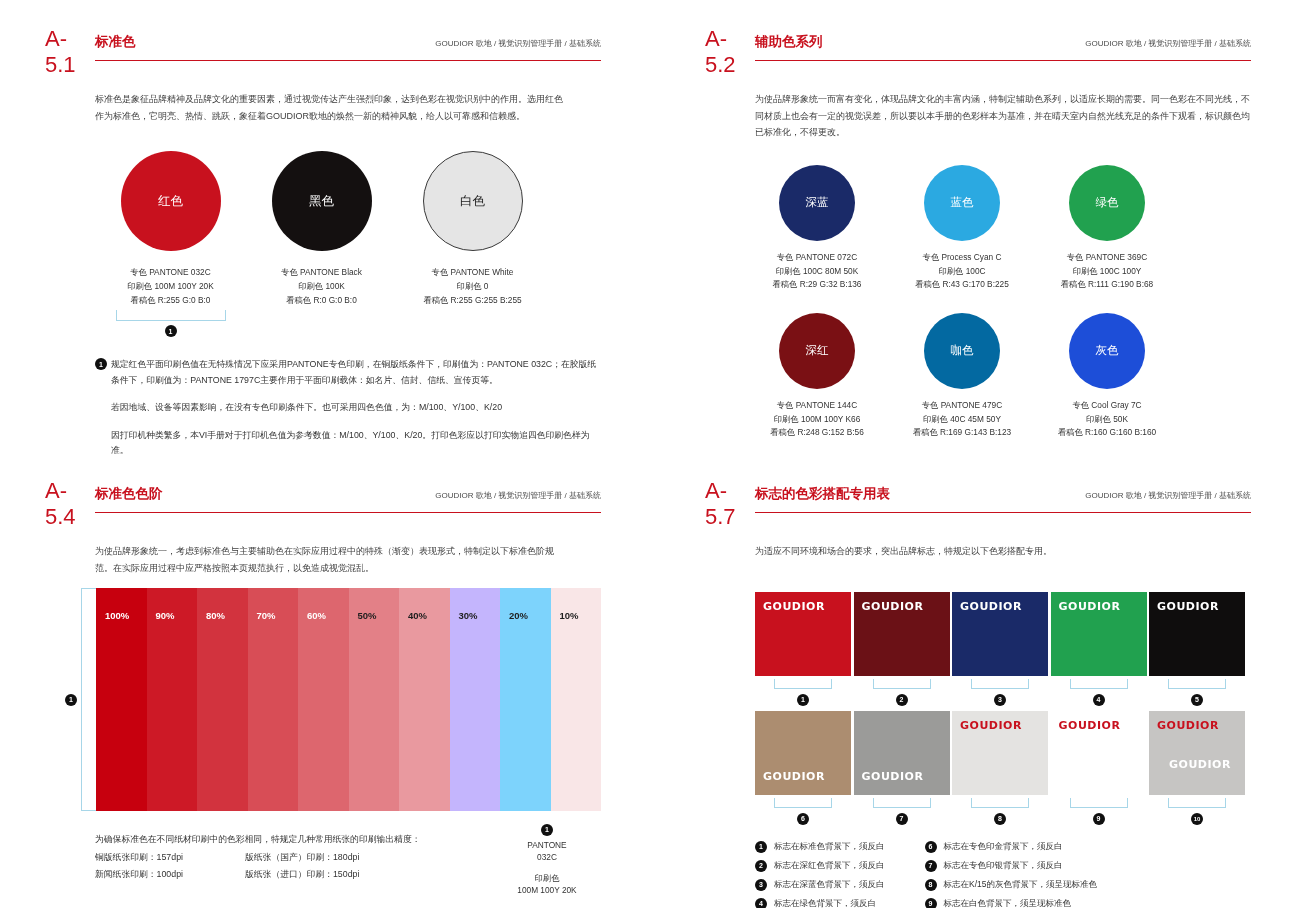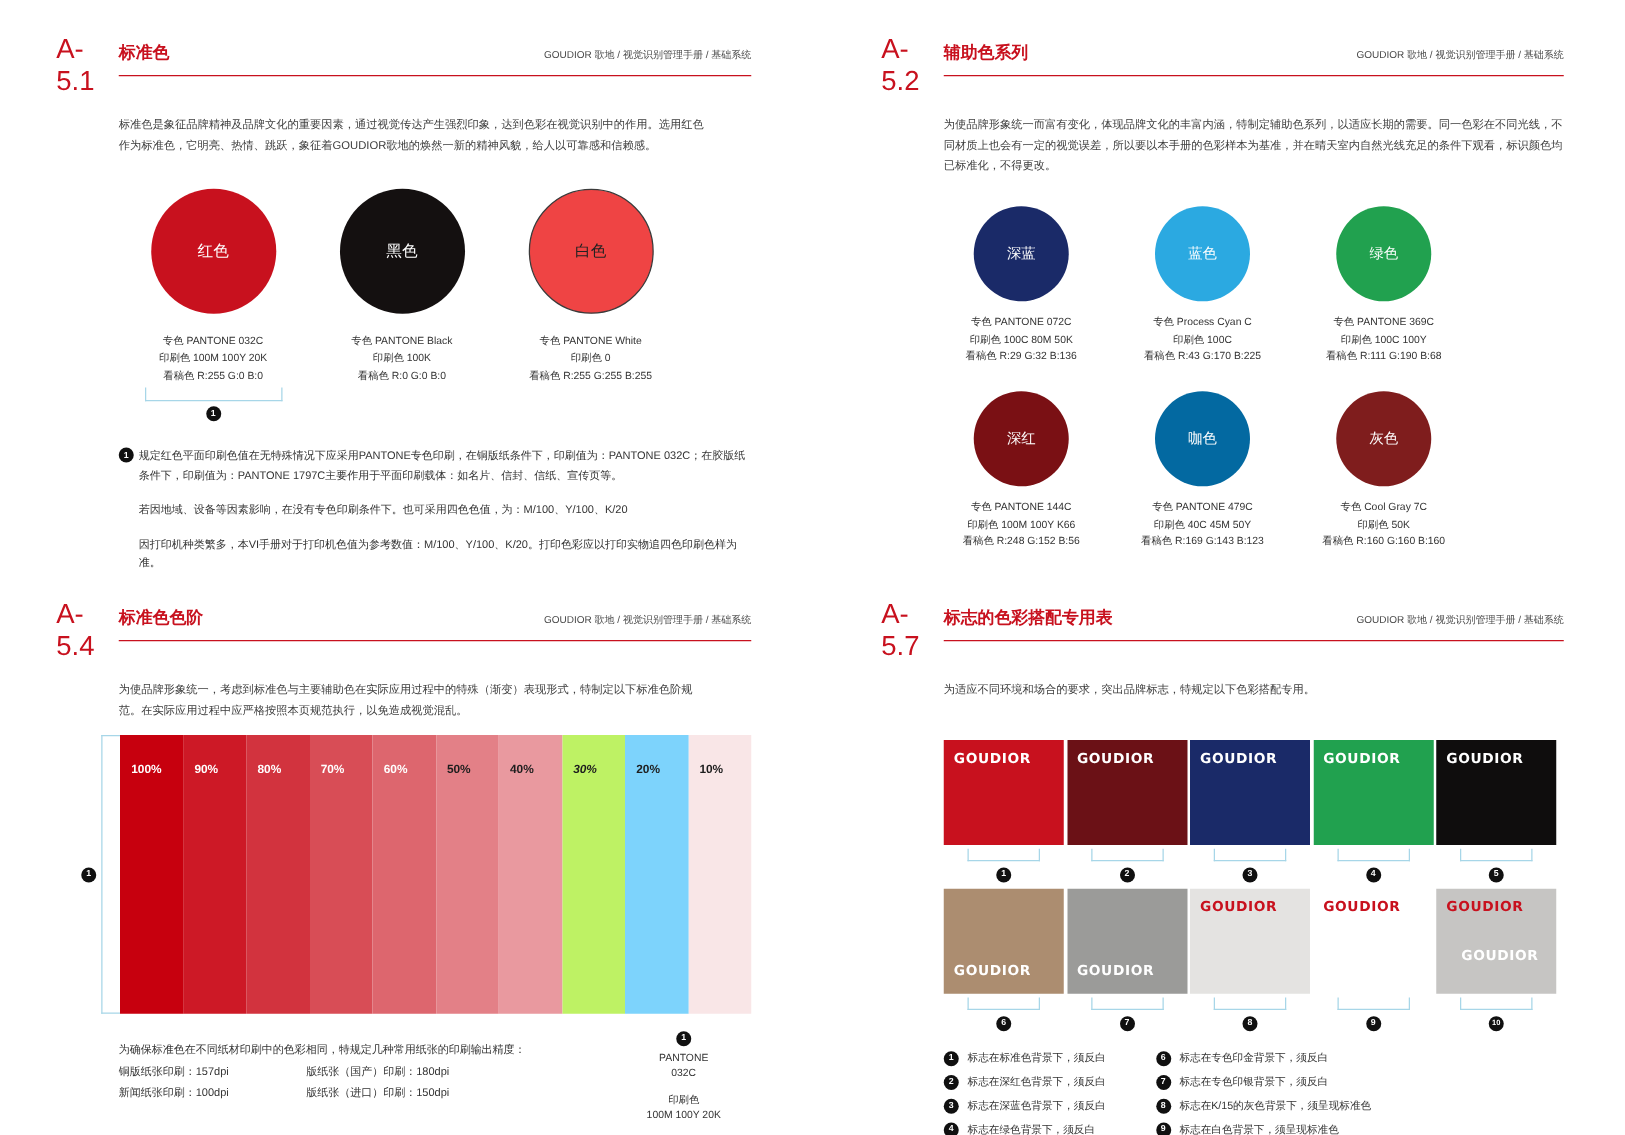--- a/index.html
+++ b/index.html
@@ -108,21 +108,21 @@
             <div class="u-bracket" style="width: 110px;"></div>
             <span class="badge" style="margin-top: 4px;">1</span>
           </div>
           <div class="color-col">
             <div class="circle circle-lg" style="background: rgb(20, 16, 16); color: rgb(255, 255, 255);">
               <span>黑色</span>
             </div>
             <div class="spec"><span>专色 PANTONE Black</span><br><span>印刷色 100K</span><br><span>看稿色 R:0 G:0 B:0</span></div>
           </div>
           <div class="color-col">
-            <div class="circle circle-lg" style="background: #ef4444; color: rgb(34, 34, 34); border: 1px solid rgb(58, 58, 58); text-align: center;">
+            <div class="circle circle-lg" style="background: #e5e5e5; color: rgb(34, 34, 34); border: 1px solid rgb(58, 58, 58); text-align: center;">
               <span>白色</span>
             </div>
             <div class="spec"><span>专色 PANTONE White</span><br><span>印刷色 0</span><br><span>看稿色 R:255 G:255 B:255</span></div>
           </div>
         </div>
       <div class="notes" id="notes51">
           <span class="badge">1</span>
           <p>规定红色平面印刷色值在无特殊情况下应采用PANTONE专色印刷，在铜版纸条件下，印刷值为：PANTONE 032C；在胶版纸条件下，印刷值为：PANTONE 1797C主要作用于平面印刷载体：如名片、信封、信纸、宣传页等。</p>
           <p>若因地域、设备等因素影响，在没有专色印刷条件下。也可采用四色色值，为：M/100、Y/100、K/20</p>
           <p>因打印机种类繁多，本VI手册对于打印机色值为参考数值：M/100、Y/100、K/20。打印色彩应以打印实物追四色印刷色样为准。</p>
@@ -165,21 +165,21 @@
             </div>
             <div class="spec"><span>专色 PANTONE 144C</span><br><span>印刷色 100M 100Y K66</span><br><span>看稿色 R:248 G:152 B:56</span></div>
           </div>
           <div class="color-col">
             <div class="circle circle-sm" style="background: #0369a1; color: rgb(255, 255, 255);">
               <span>咖色</span>
             </div>
             <div class="spec"><span>专色 PANTONE 479C</span><br><span>印刷色 40C 45M 50Y</span><br><span>看稿色 R:169 G:143 B:123</span></div>
           </div>
           <div class="color-col">
-            <div class="circle circle-sm" style="background: #7f1d1d; color: rgb(255, 255, 255); align-items: center;">
+            <div class="circle circle-sm" style="background: #1d4ed8; color: rgb(255, 255, 255); align-items: center;">
               <span>灰色</span>
             </div>
             <div class="spec"><span>专色 Cool Gray 7C</span><br><span>印刷色 50K</span><br><span>看稿色 R:160 G:160 B:160</span></div>
           </div>
         </div>
     </div>
   </section>
 
   <section class="quad" id="q54">
     <div class="sec-header">
@@ -212,21 +212,21 @@
           </div>
           <div class="scale-seg seg-light" style="background: rgb(221, 102, 110);">
             <span>60%</span>
           </div>
           <div class="scale-seg seg-dark" style="background: rgb(227, 128, 135);">
             <span>50%</span>
           </div>
           <div class="scale-seg seg-dark" style="background: rgb(233, 153, 159);">
             <span>40%</span>
           </div>
-          <div class="scale-seg seg-dark" style="background: #bef264; font-style: italic;">
+          <div class="scale-seg seg-dark" style="background: #c4b5fd;">
             <span>30%</span>
           </div>
           <div class="scale-seg seg-dark" style="background: #7dd3fc;">
             <span>20%</span>
           </div>
           <div class="scale-seg seg-dark" style="background: rgb(249, 230, 231);">
             <span>10%</span>
           </div>
         </div>
     </div>

